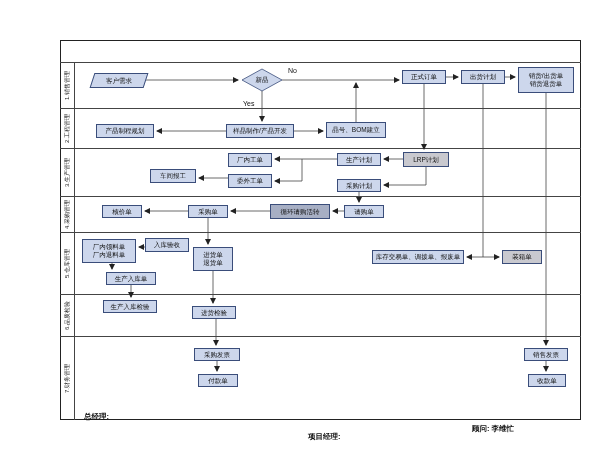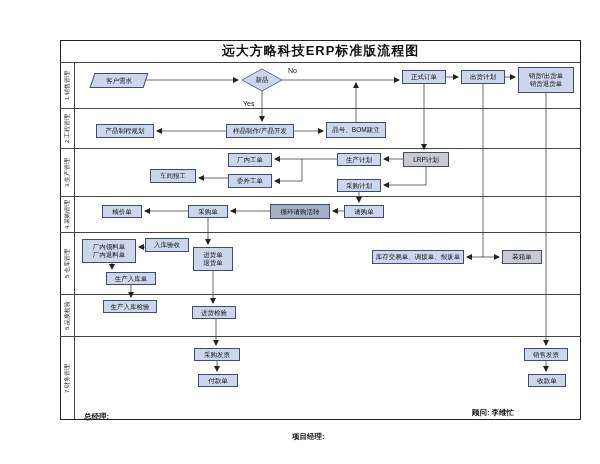--- a/index.html
+++ b/index.html
@@ -23,21 +23,20 @@
   .dtext{position:absolute;display:flex;align-items:center;justify-content:center;font-size:6.5px;z-index:3;}
   .declbl{position:absolute;font-size:7px;color:#111;z-index:3;}
   .foot{position:absolute;font-size:7.5px;font-weight:bold;color:#111;}
   svg.wires{position:absolute;left:0;top:0;z-index:1;}
 </style>
 </head>
 <body>
 
 <div id="app">
 
-  <div class="title">远大方略科技ERP标准版流程图</div>
   <div class="frame"></div>
 
   <div class="hl" style="top:62px"></div>
   <div class="hl" style="top:108px"></div>
   <div class="hl" style="top:148px"></div>
   <div class="hl" style="top:196px"></div>
   <div class="hl" style="top:232px"></div>
   <div class="hl" style="top:294px"></div>
   <div class="hl" style="top:336px"></div>
   <div class="vl"></div>
@@ -136,16 +135,16 @@
   <div class="node" style="left:372px;top:250px;width:92px;height:14px">库存交易单、调拨单、报废单</div>
   <div class="node gray" style="left:502px;top:250px;width:40px;height:14px">装箱单</div>
   <div class="node" style="left:103px;top:300px;width:54px;height:13px">生产入库检验</div>
   <div class="node" style="left:192px;top:306px;width:44px;height:13px">进货检验</div>
   <div class="node" style="left:194px;top:348px;width:46px;height:13px">采购发票</div>
   <div class="node" style="left:198px;top:374px;width:40px;height:13px">付款单</div>
   <div class="node" style="left:524px;top:348px;width:44px;height:13px">销售发票</div>
   <div class="node" style="left:528px;top:374px;width:38px;height:13px">收款单</div>
 
   <div class="foot" style="left:84px;top:412px">总经理:</div>
-  <div class="foot" style="left:292px;top:432px">项目经理:</div>
-  <div class="foot" style="left:472px;top:408px">顾问: 李维忙</div>
+  <div class="foot" style="left:308px;top:432px">项目经理:</div>
+  <div class="foot" style="left:472px;top:424px">顾问: 李维忙</div>
 
 </div>
 
 </body></html>

